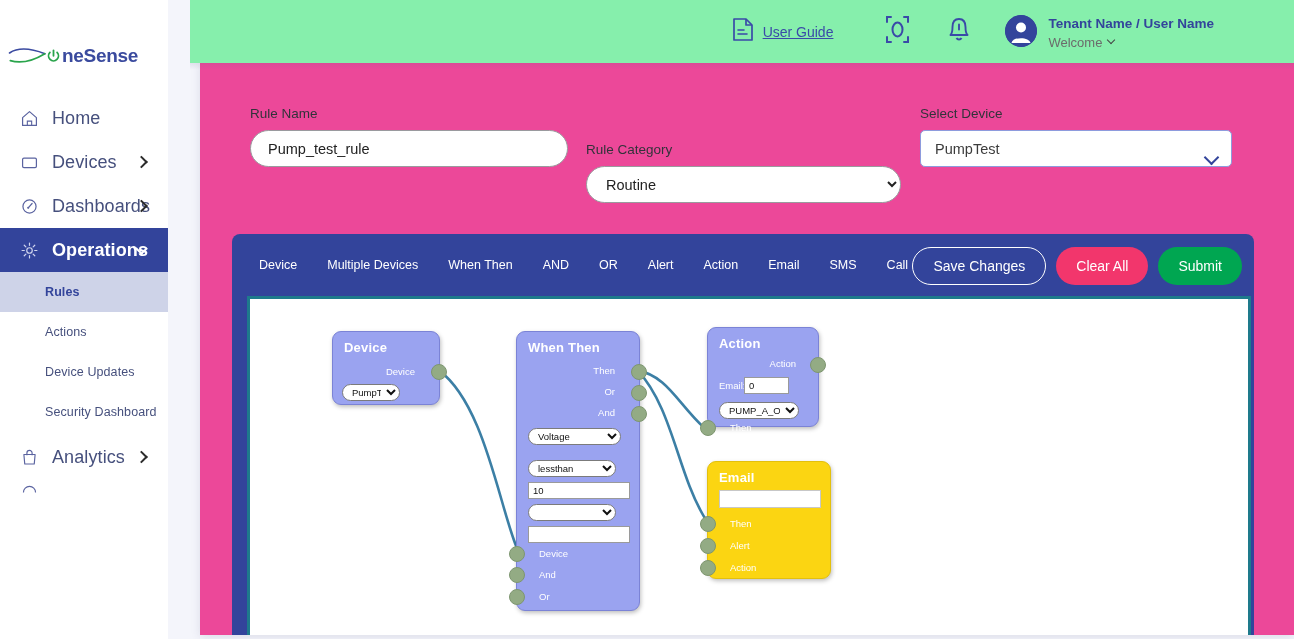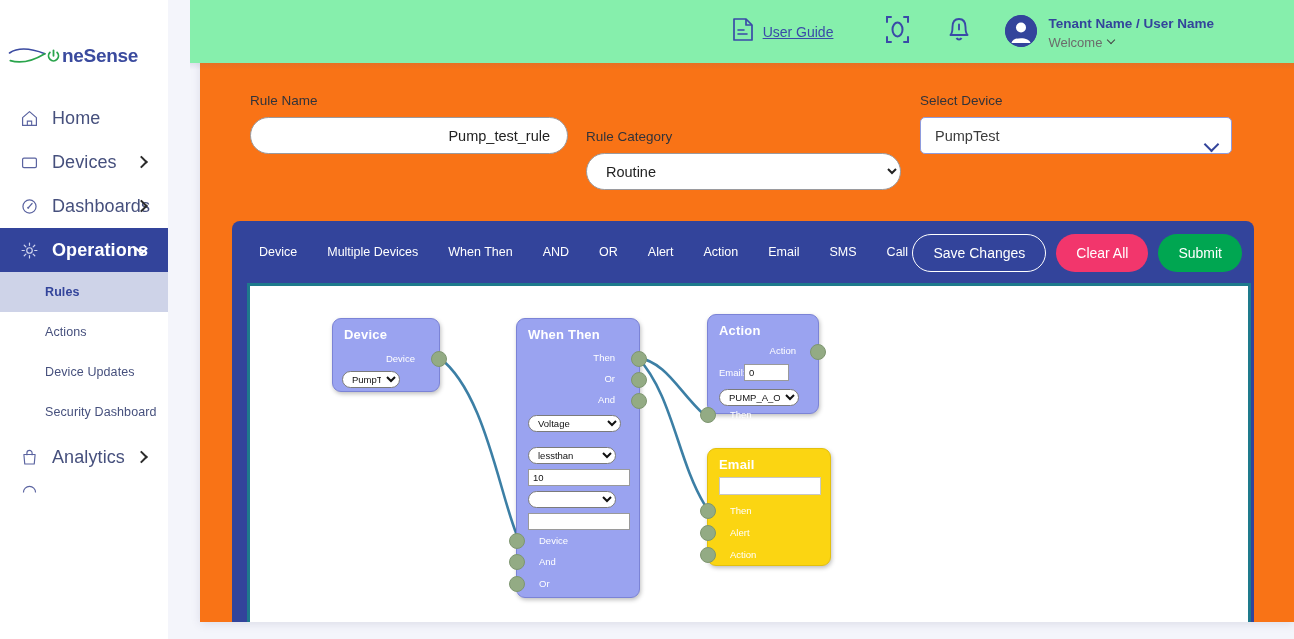--- a/index.html
+++ b/index.html
@@ -112,44 +112,43 @@
     display: flex; align-items: center; gap: 6px;
   }
   .user-sub .caret {
     width: 6px; height: 6px;
     border-right: 1.6px solid #444; border-bottom: 1.6px solid #444;
     transform: translateY(-2px) rotate(45deg);
   }
 
   
   #main-card {
-    position: absolute; left: 200px; top: 46px;
+    position: absolute; left: 200px; top: 59px;
     width: 1094px; height: 576px;
-    background: #f97316;
+    background: #ec4899;
     box-shadow: 0 2px 9px rgba(60,64,110,.13);
   }
 
   .field-row {
     position: absolute; left: 50px; top: 47px;
     width: 1010px; height: 80px;
   }
   .field { position: absolute; top: 0; }
   .field-label {
     font-size: 13.5px; color: #32333a;
     margin-bottom: 9px; display: block;
   }
   .pill-input {
     width: 100%; height: 37px;
     border: 1px solid #9a9a9e; border-radius: 19px;
     background: #fff;
     font-family: "Liberation Sans", sans-serif;
     font-size: 14.5px; color: #222;
     padding: 0 17px;
     outline: none;
-    text-align: right;
   }
   .pill-select {
     width: 100%; height: 37px;
     border: 1px solid #9a9a9e; border-radius: 19px;
     background: #fff;
     font-family: "Liberation Sans", sans-serif;
     font-size: 14.5px; color: #222;
     padding: 0 15px;
     outline: none;
     appearance: auto;

